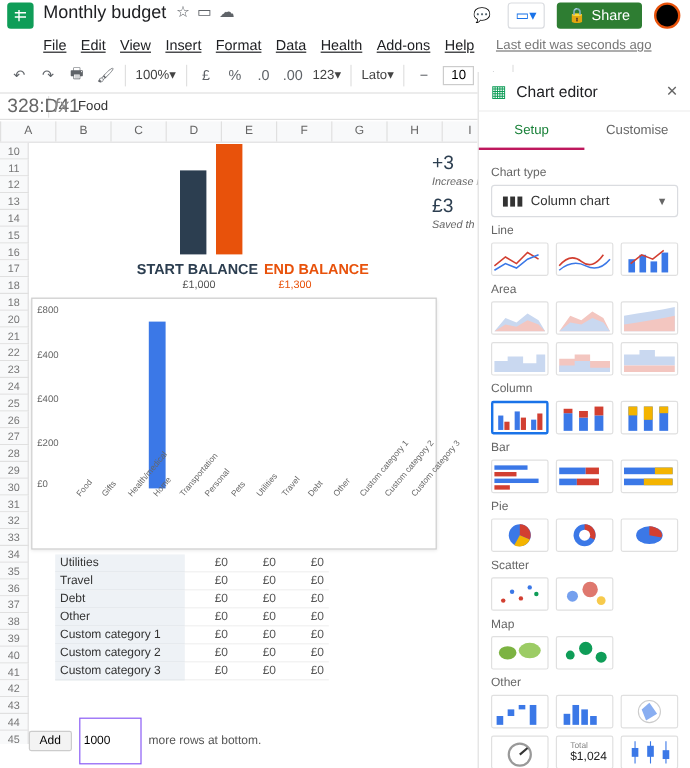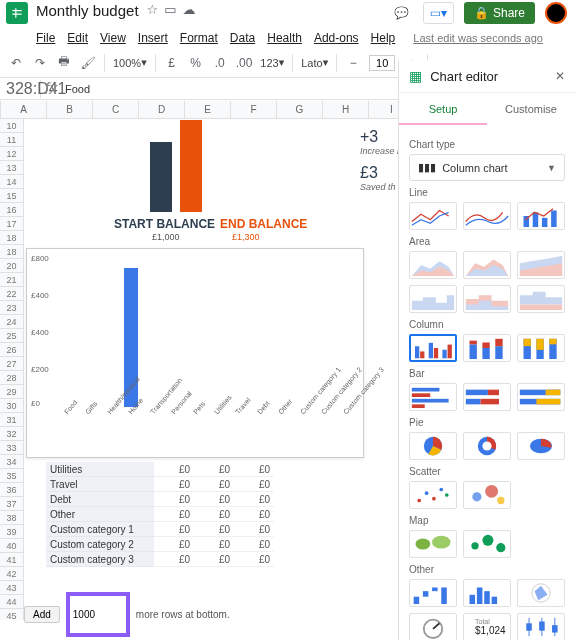--- a/index.html
+++ b/index.html
@@ -67,31 +67,31 @@
 .ec-xl { position:absolute; font-size:7px; color:#666; transform:rotate(-50deg); transform-origin:left top; white-space:nowrap; }
 
 
 .datarows { position:absolute; top:462px; left:46px; }
 .datarows .drow { display:flex; height:15px; font-size:10px; }
 .datarows .dcat { width:108px; background:#eef2f6; border-bottom:1px solid #e4e8ec; padding-left:4px; line-height:15px; }
 .datarows .dv { width:40px; text-align:right; padding-right:4px; border-bottom:1px solid #f0f0f0; line-height:15px; color:#555; }
 
 .addrows { position:absolute; bottom:3px; left:24px; display:flex; align-items:center; gap:6px; font-size:10px; color:#555; }
 .addrows button { font-size:10px; padding:2px 8px; border:1px solid #ccc; background:#f3f3f3; border-radius:2px; }
-.addrows input { width:64px; font-size:10px; padding:13px 3px; border:4px solid #8b5cf6; }
+.addrows input { width:52px; font-size:10px; padding:13px 3px; border:1px solid #8b5cf6; }
 
 
 .panel { position:absolute; top:60px; right:0; bottom:0; width:177px; border-left:1px solid #e0e0e0; background:#fff; display:flex; flex-direction:column; }
 .panel-head { display:flex; align-items:center; padding:8px 10px; border-bottom:1px solid #eee; }
 .panel-head .picon { color:#0f9d58; margin-right:8px; font-size:14px; }
 .panel-head .ptitle { font-size:13px; color:#202124; flex:1; }
 .panel-head .close { cursor:pointer; color:#666; }
 .tabs { display:flex; height:32px; }
 .tab { flex:1; text-align:center; line-height:32px; font-size:11px; color:#666; cursor:pointer; }
-.tab.active { color:#188038; border-bottom:2px solid #f9a8d4; font-weight:500; }
+.tab.active { color:#188038; border-bottom:2px solid #be185d; font-weight:500; }
 .panel-body { flex:1; overflow-y:auto; padding:8px 10px; }
 .sect-lbl { font-size:10px; color:#666; margin:6px 0 4px; }
 .chart-type-sel { border:1px solid #dadce0; border-radius:3px; padding:6px 8px; display:flex; align-items:center; gap:6px; font-size:11px; cursor:pointer; }
 .chart-type-sel .arr { margin-left:auto; color:#666; font-size:9px; }
 .thumb-grid { display:grid; grid-template-columns:repeat(3, 1fr); gap:6px; margin-bottom:4px; }
 .thumb { height:28px; border:1px solid #e0e0e0; border-radius:2px; background:#fff; cursor:pointer; position:relative; overflow:hidden; }
 .thumb.sel { border:2px solid #1a73e8; }
 .thumb svg { width:100%; height:100%; }
 
 

